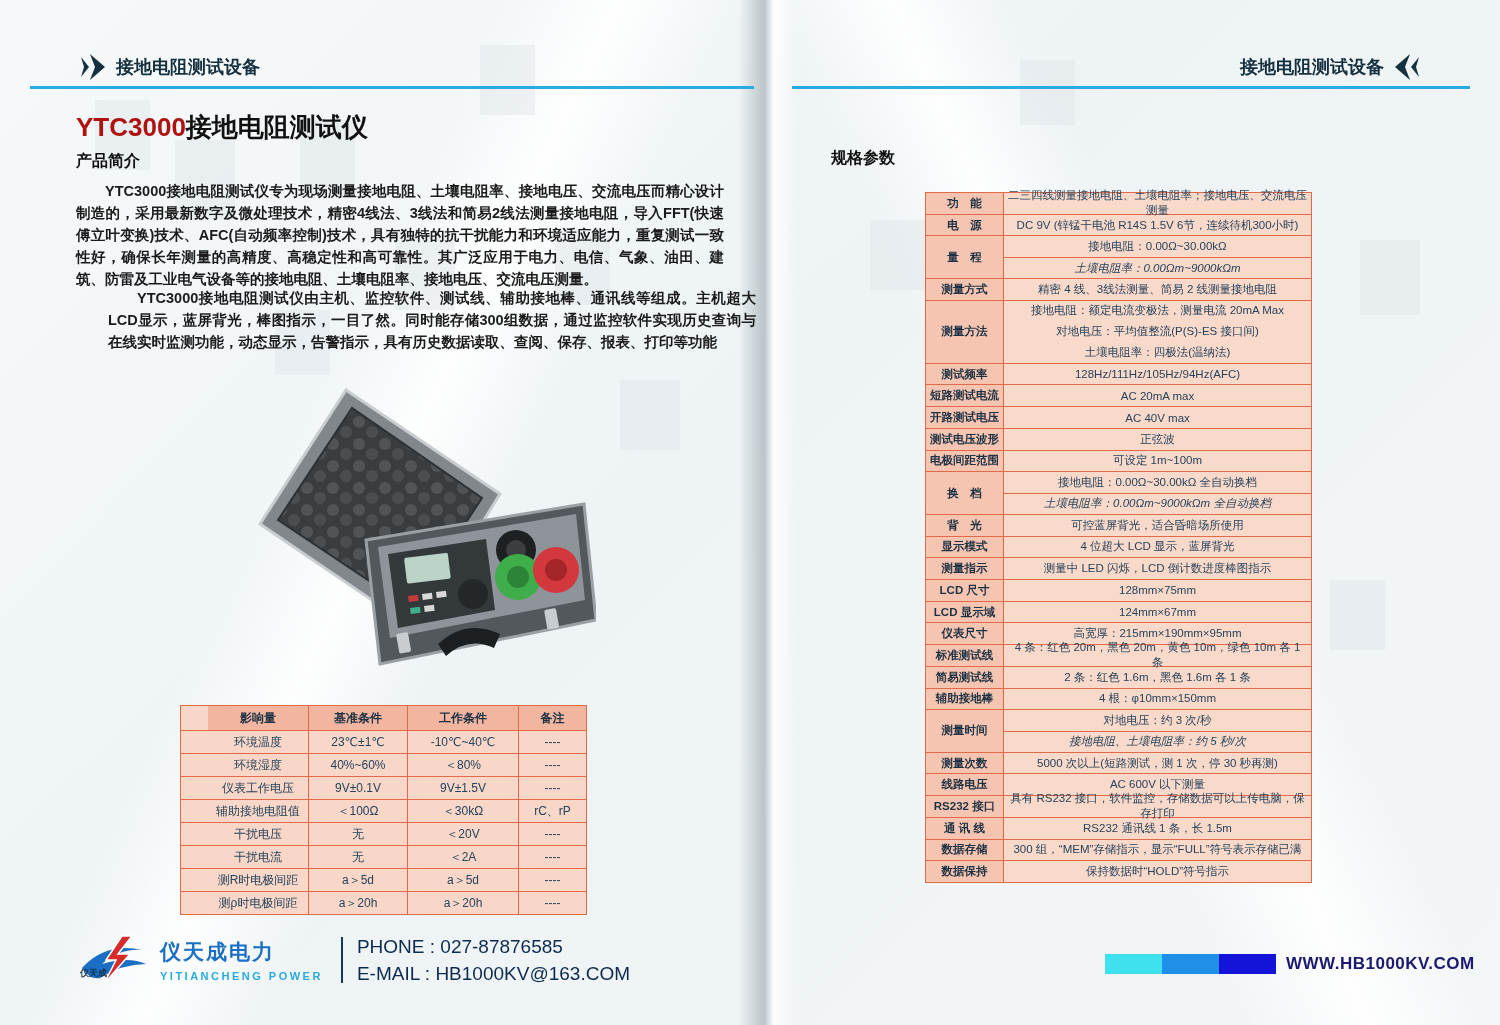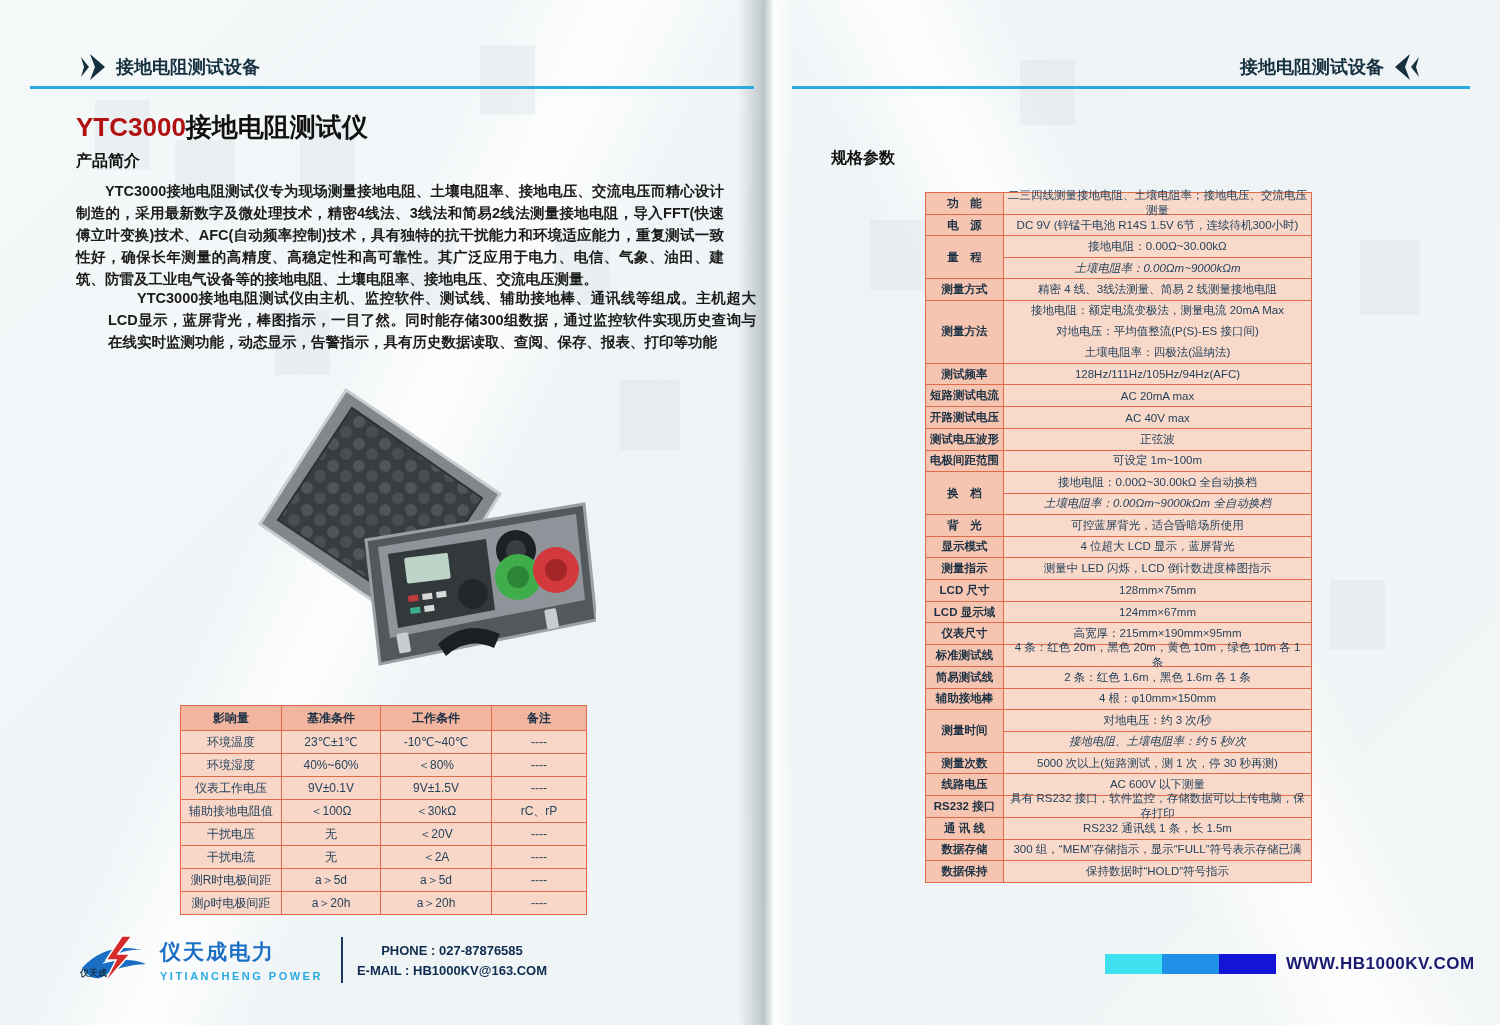--- a/index.html
+++ b/index.html
@@ -31,40 +31,40 @@
   .para2{top:287px;margin-left:32px;}
   
   .photo{position:absolute;left:248px;top:372px;width:348px;height:312px;}
   
   .inf-table{position:absolute;left:180px;top:705px;width:405px;border:1px solid #e06a4a;background:#f8d7c8;}
   .inf-row{display:flex;}
   .inf-row + .inf-row{border-top:1px solid #e06a4a;}
   .inf-cell{display:flex;align-items:center;justify-content:center;height:22px;font-size:12px;color:#25435c;border-left:1px solid #e06a4a;}
   .inf-cell:first-child{border-left:none;}
   .inf-head .inf-cell{height:24px;font-weight:bold;background:#f1b5a0;color:#1c3144;}
-  .c0{width:100px;}.c1{width:98px;}.c2{width:110px;}.c3{flex:1;}
+  .c0{width:100px;margin-left:27px;}.c1{width:98px;}.c2{width:110px;}.c3{flex:1;}
   
   .spec-table{position:absolute;left:925px;top:192px;width:385px;border:1px solid #e06a4a;background:#f9d9ca;}
   .spec-row{display:flex;}
   .spec-row + .spec-row{border-top:1px solid #e06a4a;}
   .spec-label{width:78px;border-right:1px solid #e06a4a;background:#f5c5b1;display:flex;align-items:center;justify-content:center;
               text-align:center;font-size:11.5px;font-weight:bold;color:#1c3144;line-height:13px;padding:0 2px;box-sizing:border-box;}
   .spec-vals{flex:1;display:flex;flex-direction:column;}
   .spec-line{height:20.72px;display:flex;align-items:center;justify-content:center;font-size:11.5px;color:#25435c;
              text-align:center;padding:8px 4px;box-sizing:border-box;}
   .spec-line.sep{border-top:1px solid #e06a4a;font-style:italic;}
   
   .footer-left{position:absolute;left:76px;top:934px;display:flex;align-items:center;}
   .logo{width:80px;height:52px;position:relative;}
   .company{margin-left:4px;}
   .company-cn{font-size:21px;font-weight:bold;color:#1a6fc4;letter-spacing:2px;}
   .company-en{font-size:11px;font-weight:bold;color:#29abe2;letter-spacing:2.5px;margin-top:4px;}
   .foot-div{width:2px;height:46px;background:#17395c;margin:0 14px 0 18px;}
   .contact{display:flex;flex-direction:column;justify-content:center;gap:5px;}
-  .contact div{font-size:13px;font-weight:bold;color:#0d2b4e;text-align:center;}
+  .contact div{font-size:19px;font-weight:normal;color:#0d2b4e;}
   .footer-right{position:absolute;left:1105px;top:954px;display:flex;align-items:center;}
   .bar{width:57px;height:20px;}
   .website{margin-left:10px;font-size:17px;font-weight:bold;color:#1a1a70;letter-spacing:.5px;}
 </style>
 </head>
 <body>
 
 <div class="page">
 
   <div class="streak" style="left:0;top:0;width:760px;height:1025px;"></div>

